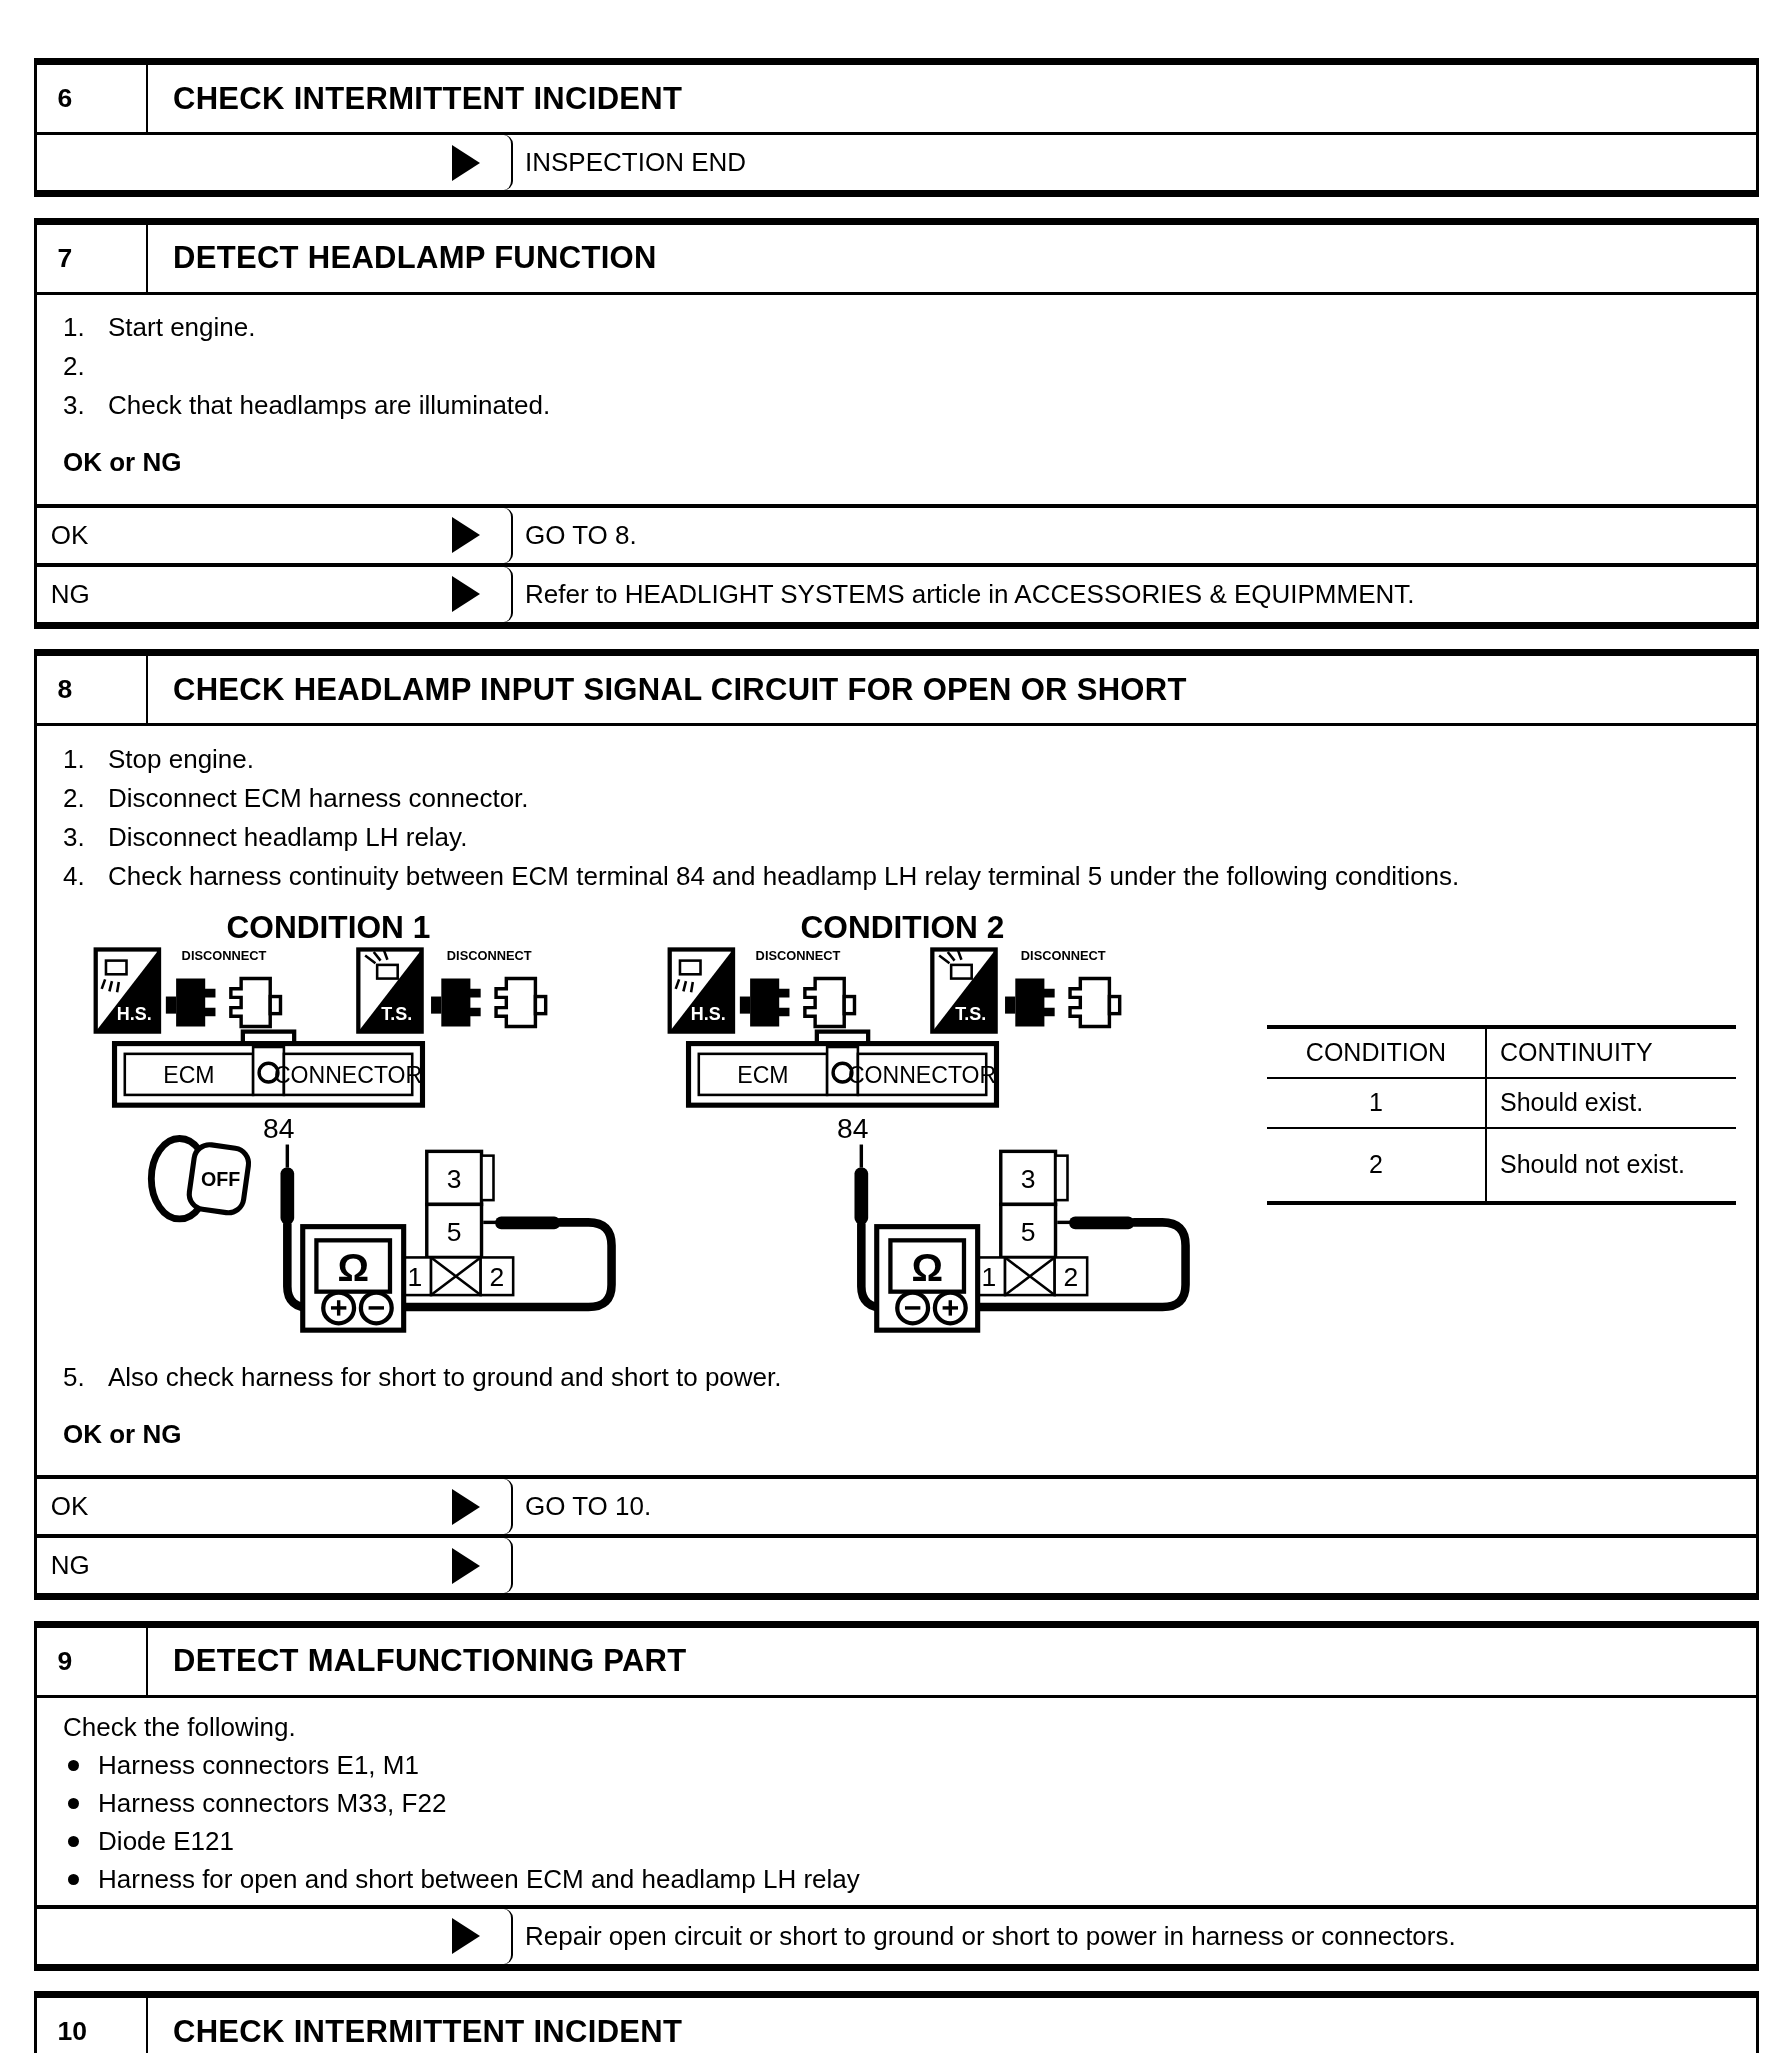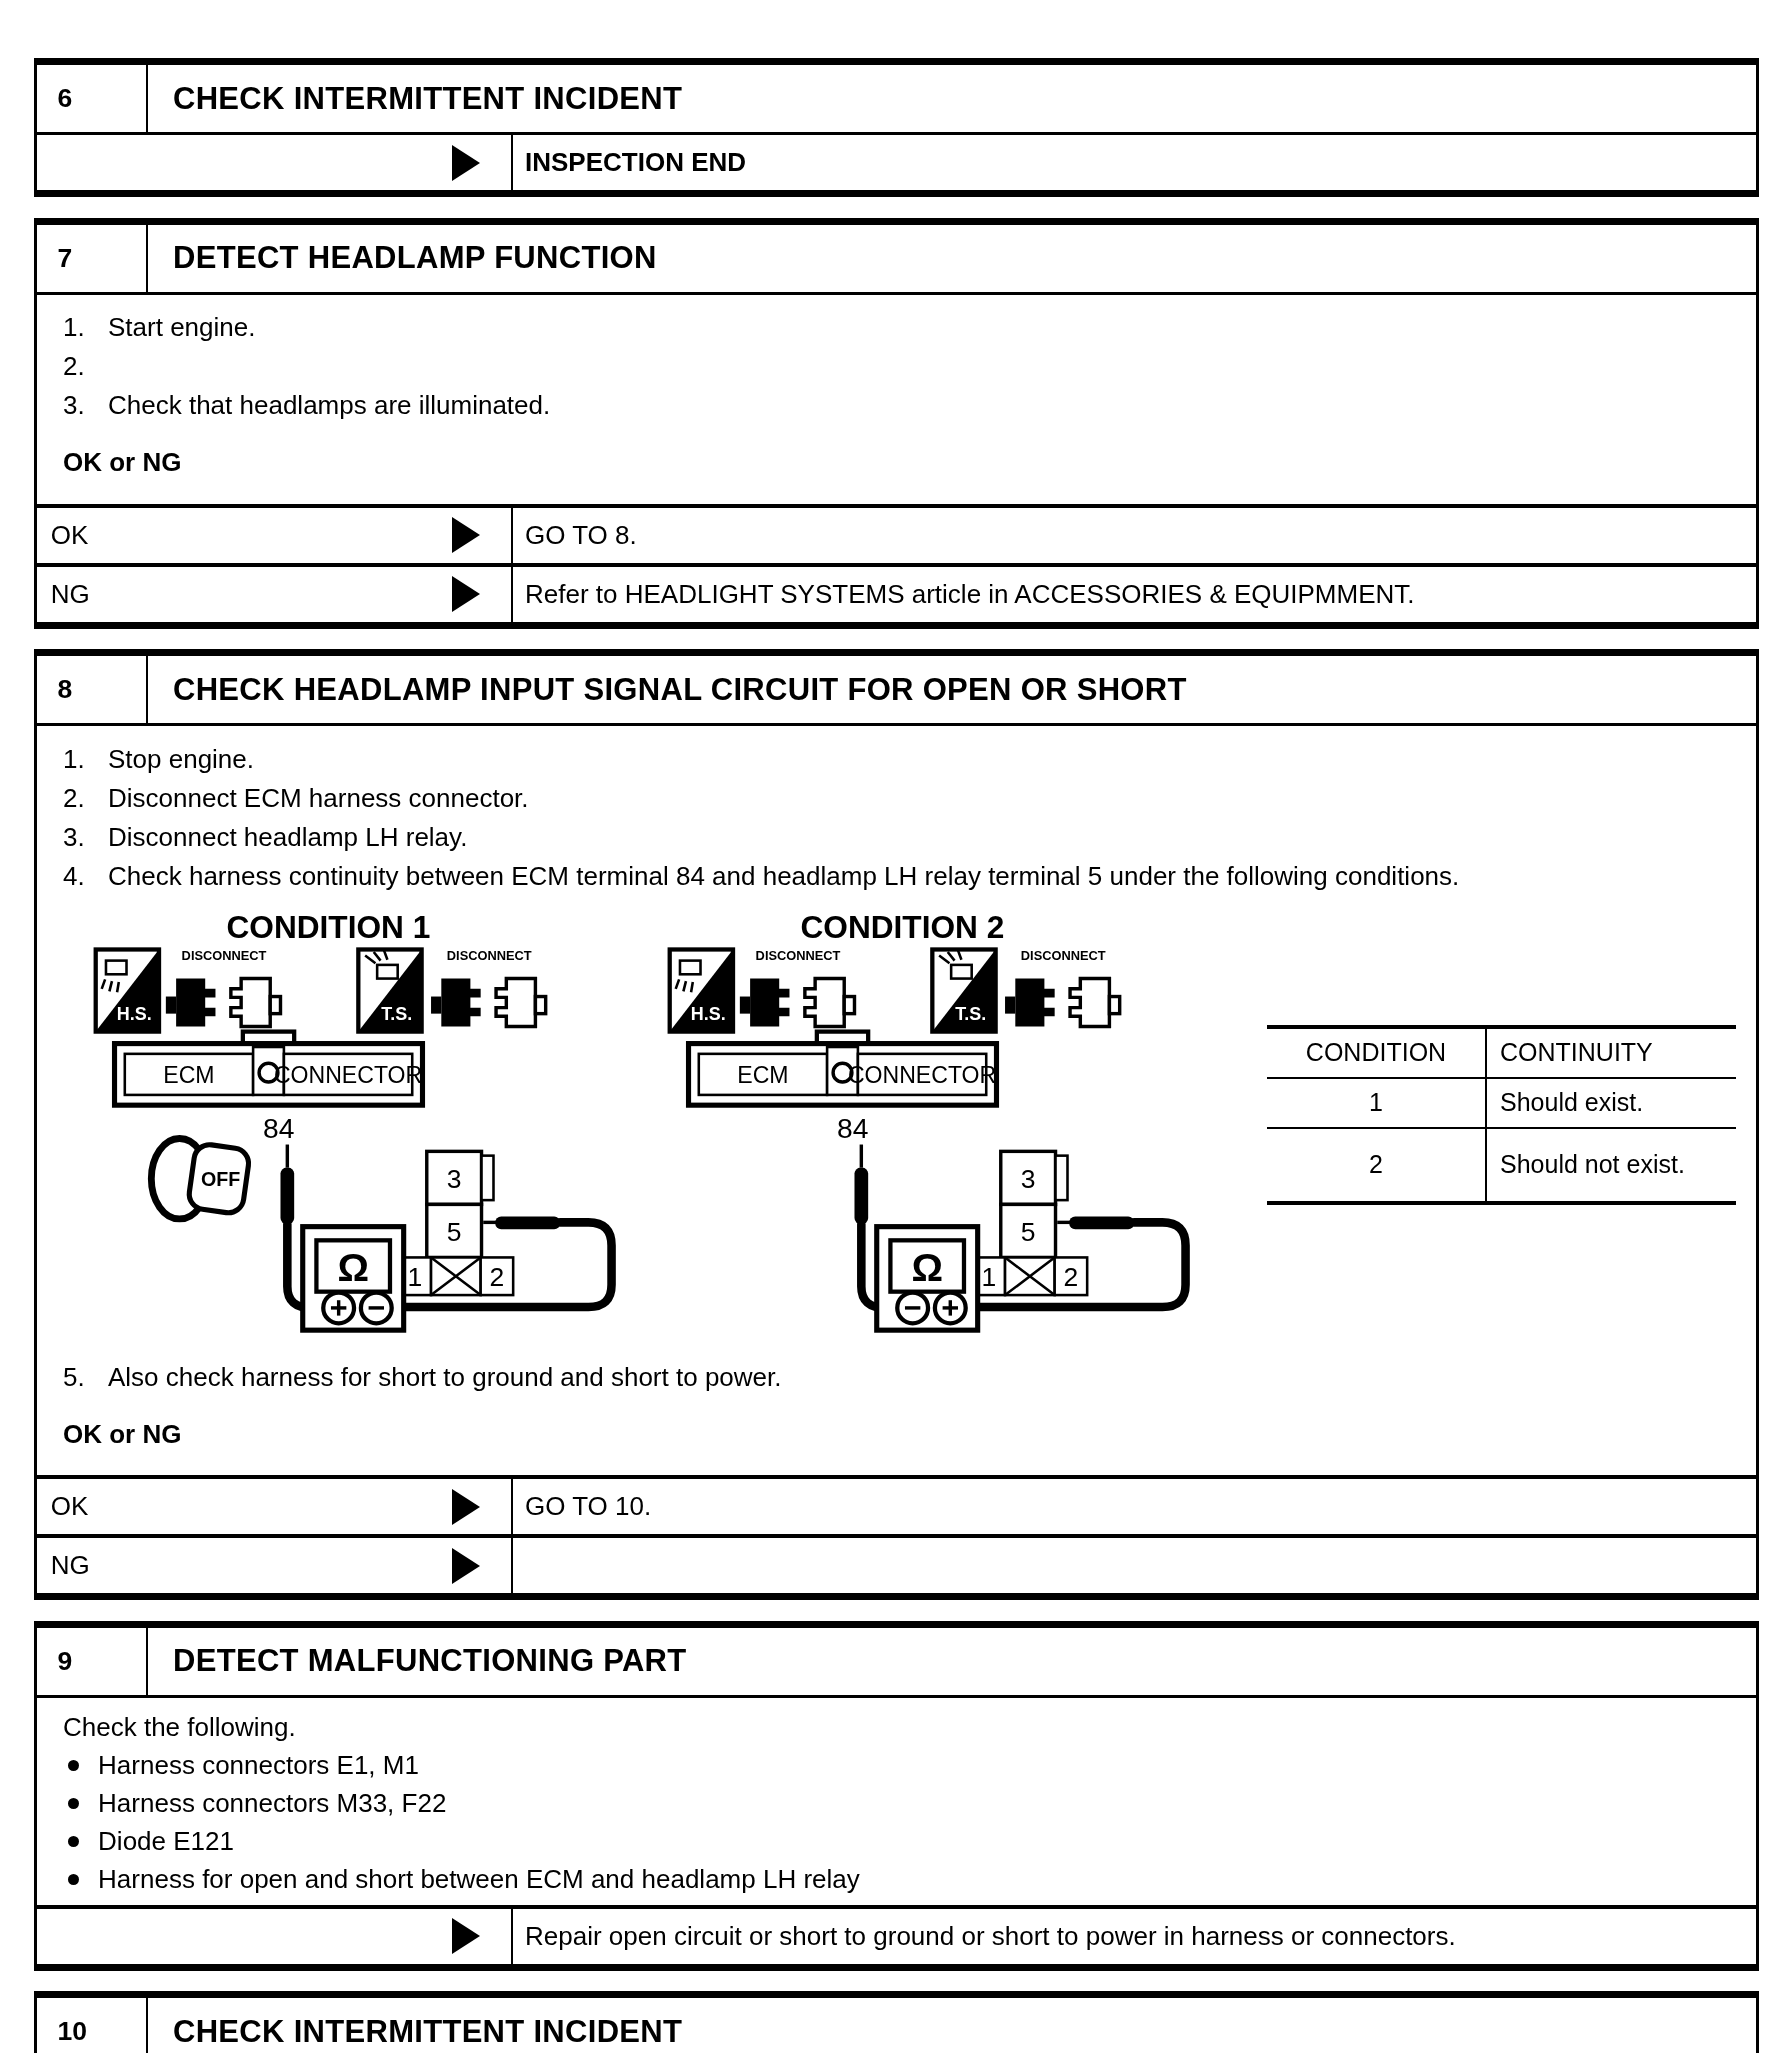--- a/index.html
+++ b/index.html
@@ -11,24 +11,24 @@
   .section{border:3.4px solid #000;border-top-width:7.7px;border-bottom-width:7.7px;margin-bottom:20.5px;background:#fff;}
   .sec-header{display:flex;align-items:stretch;border-bottom:3.4px solid #000;min-height:67px;}
   .sec-num{width:111px;flex:none;border-right:2.6px solid #000;display:flex;align-items:center;padding-left:20.5px;font-weight:bold;font-size:26.5px;box-sizing:border-box;}
   .sec-title{display:flex;align-items:center;padding-left:25px;font-weight:bold;font-size:31px;letter-spacing:0.3px;}
   .sec-body{padding:13.7px 17px 10.3px 26px;font-size:26px;}
   .step{display:flex;line-height:39px;}
   .step-n{width:45px;flex:none;}
   .ok-ng{text-align:left;font-weight:bold;font-size:26px;margin:22px 0 15.4px 0;}
   .result-row{display:flex;align-items:stretch;min-height:55px;}
   .sec-body + .result-row, .result-row + .result-row{border-top:4.3px solid #000;}
-  .result-left{width:476px;flex:none;border-right:2.6px solid #000;display:flex;align-items:center;justify-content:space-between;padding:0 31px 0 13.7px;font-size:26px;box-sizing:border-box;}
+  .result-left{width:476px;flex:none;border-right:2.6px solid #000;display:flex;align-items:center;justify-content:space-between;padding:0 31px 0 13.7px;font-size:26px;box-sizing:border-box;border-radius:9px;}
   .arrow{width:0;height:0;border-top:18px solid transparent;border-bottom:18px solid transparent;border-left:28px solid #000;}
   .result-action{flex:1;display:flex;align-items:center;padding:6.8px 13.7px 6.8px 12px;font-size:26px;}
-  .bold{font-weight:bold;}
+  .bold{font-weight:normal;}
   .intro-line{line-height:38px;}
   .bullet{display:flex;align-items:center;line-height:38px;}
   .dot{width:11px;height:11px;border-radius:50%;background:#000;margin:0 19px 0 5.1px;flex:none;}
   
   .diagram{position:relative;height:441px;margin-top:8.6px;}
   .cond{position:absolute;top:0;}
   .cond-1{left:0px;} .cond-2{left:574px;}
   svg text{font-family:"Liberation Sans", sans-serif;fill:#000;}
   .cond-title{font-size:37px;font-weight:bold;text-anchor:middle;}
   .hs-text{font-size:21px;font-weight:bold;fill:#fff;text-anchor:middle;}

